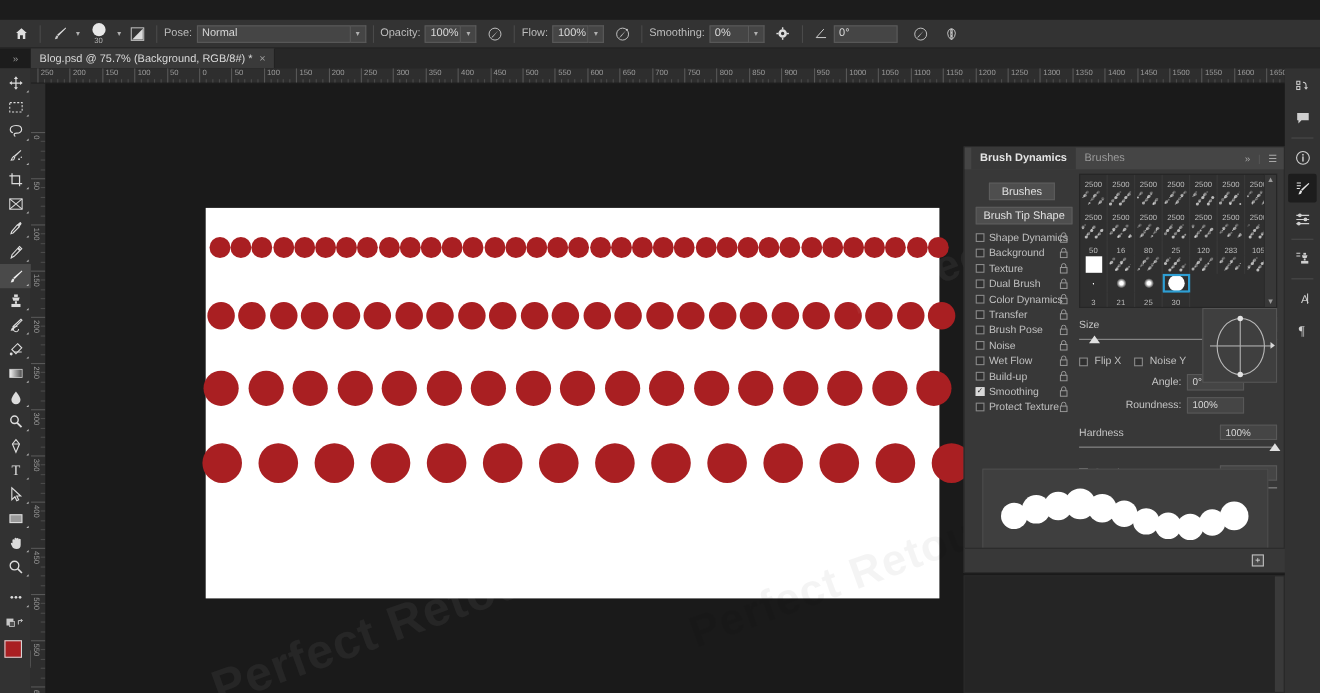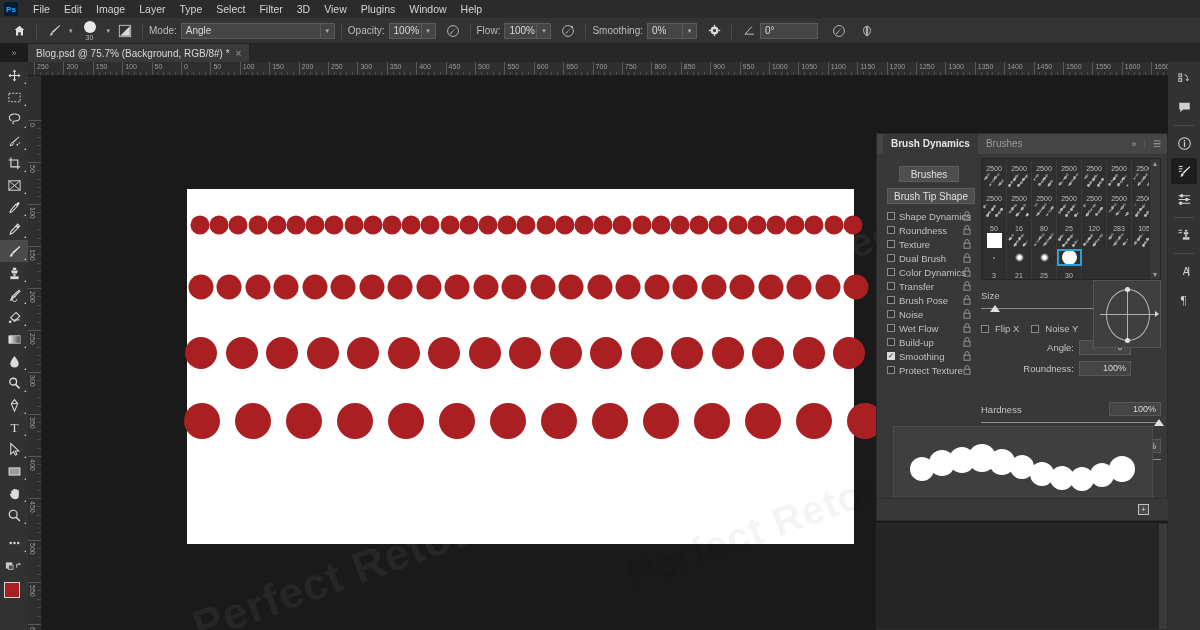--- a/index.html
+++ b/index.html
@@ -183,21 +183,21 @@
   }
   .cb {
     width:8px; height:8px; border:1px solid #8a8a8a; background:#2f2f2f;
     display:flex; align-items:center; justify-content:center; flex:none;
   }
   .cb.on { background:#d9d9d9; border-color:#d9d9d9; }
   .cb.on:after { content:"✓"; font-size:7px; color:#2a2a2a; line-height:8px; }
   .opt-label { font-size:9.5px; color:#c0c0c0; }
   .lock { position:absolute; right:6px; top:2px; color:#9a9a9a; }
 
-  .panel-right { flex:1; padding:4px 6px 0 4px;text-align:right; }
+  .panel-right { flex:1; padding:4px 6px 0 4px; }
   .brush-grid { background:#2f2f2f; border:1px solid #262626; position:relative; }
   .bg-row { display:flex; }
   .bg-cell {
     width:25px; height:13px; display:flex; align-items:flex-end; justify-content:center;
     font-size:7px; color:#bdbdbd; border-right:1px solid #3a3a3a;
   }
   .bg-thumbrow { display:flex; }
   .bg-thumb {
     width:25px; height:17px; display:flex; align-items:center; justify-content:center;
     border-right:1px solid #3a3a3a;
@@ -266,35 +266,20 @@
   }
   .scroll-strip {
     position:absolute; right:0; top:0; width:8px; height:100%; background:#3a3a3a;
   }
 </style>
 </head>
 <body>
 
 <div class="app">
 
-  <div class="menubar">
-    <div class="ps-logo">Ps</div>
-    <div class="menu-item">File</div>
-    <div class="menu-item">Edit</div>
-    <div class="menu-item">Image</div>
-    <div class="menu-item">Layer</div>
-    <div class="menu-item">Type</div>
-    <div class="menu-item">Select</div>
-    <div class="menu-item">Filter</div>
-    <div class="menu-item">3D</div>
-    <div class="menu-item">View</div>
-    <div class="menu-item">Plugins</div>
-    <div class="menu-item">Window</div>
-    <div class="menu-item">Help</div>
-  </div>
 
   <div class="optionsbar">
     <div class="opt-ico">
       <svg width="13" height="13" viewBox="0 0 16 16">
           <path d="M8 2 L14 7.5 L12.3 7.5 L12.3 14 L9.6 14 L9.6 10 L6.4 10 L6.4 14 L3.7 14 L3.7 7.5 L2 7.5 Z" fill="#e0e0e0"></path>
         </svg>
     </div>
     <div class="sep-v"></div>
     <div class="opt-ico">
       <svg width="15" height="15" viewBox="0 0 16 16">
@@ -308,23 +293,23 @@
       <div class="brush-num">30</div>
     </div>
     <div class="chev">▾</div>
     <div class="opt-ico">
       <svg width="14" height="14" viewBox="0 0 16 16">
           <rect x="1.5" y="1.5" width="13" height="13" fill="none" stroke="#c8c8c8" stroke-width="1"></rect>
           <path d="M2.5 13.5 L13.5 2.5 L13.5 13.5 Z" fill="#dadada"></path>
         </svg>
     </div>
     <div class="sep-v"></div>
-    <div class="lbl">Mode:</div>
+    <div class="lbl">Pose:</div>
     <div class="combo">
-      <div class="fld" style="width:140px">Angle</div>
+      <div class="fld" style="width:140px">Normal</div>
       <div class="arrow">▾</div>
     </div>
     <div class="sep-v"></div>
     <div class="lbl">Opacity:</div>
     <div class="combo">
       <div class="fld" style="width:33px">100%</div>
       <div class="arrow">▾</div>
     </div>
     <div class="opt-ico" style="margin-left:6px">
       <svg width="14" height="14" viewBox="0 0 16 16">
@@ -1054,21 +1039,21 @@
             <div class="opt-row">
               <span class="cb"></span>
               <span class="opt-label">Shape Dynamics</span>
               <span class="lock"><svg width="8" height="10" viewBox="0 0 8 10">
                   <path d="M2 4 L2 2.6 a2 2 0 014 0 L6 4" fill="none" stroke="#9a9a9a" stroke-width="0.9"></path>
                   <rect x="1" y="4.2" width="6" height="5" fill="none" stroke="#9a9a9a" stroke-width="0.9"></rect>
                 </svg></span>
             </div>
             <div class="opt-row">
               <span class="cb"></span>
-              <span class="opt-label">Roundness</span>
+              <span class="opt-label">Background</span>
               <span class="lock"><svg width="8" height="10" viewBox="0 0 8 10">
                   <path d="M2 4 L2 2.6 a2 2 0 014 0 L6 4" fill="none" stroke="#9a9a9a" stroke-width="0.9"></path>
                   <rect x="1" y="4.2" width="6" height="5" fill="none" stroke="#9a9a9a" stroke-width="0.9"></rect>
                 </svg></span>
             </div>
             <div class="opt-row">
               <span class="cb"></span>
               <span class="opt-label">Texture</span>
               <span class="lock"><svg width="8" height="10" viewBox="0 0 8 10">
                   <path d="M2 4 L2 2.6 a2 2 0 014 0 L6 4" fill="none" stroke="#9a9a9a" stroke-width="0.9"></path>
@@ -1763,21 +1748,21 @@
 
         <div class="angle-box">
           <div class="angle-circle"></div>
           <div class="ac-line" style="left:33px; top:8px; width:1px; height:52px;"></div>
           <div class="ac-line" style="left:6px; top:33px; width:56px; height:1px;"></div>
           <div class="ac-hdot" style="left:31px; top:6px;"></div>
           <div class="ac-hdot" style="left:31px; top:57px;"></div>
           <div style="position:absolute; right:1px; top:30px; width:0;height:0;border-top:3px solid transparent;border-bottom:3px solid transparent;border-left:4px solid #d8d8d8;"></div>
         </div>
 
-        <div class="ctl-row" style="margin-top:26px">
+        <div class="ctl-row" style="margin-top:10px">
           <span class="ctl-lbl">Hardness</span>
           <span class="ctl-val" style="width:52px">100%</span>
         </div>
         <div class="slider">
           <div class="slider-track"></div>
           <div class="slider-thumb" style="left:99%"></div>
         </div>
 
         <div class="ctl-row" style="margin-top:10px">
           <span style="display:flex;align-items:center;gap:5px">

